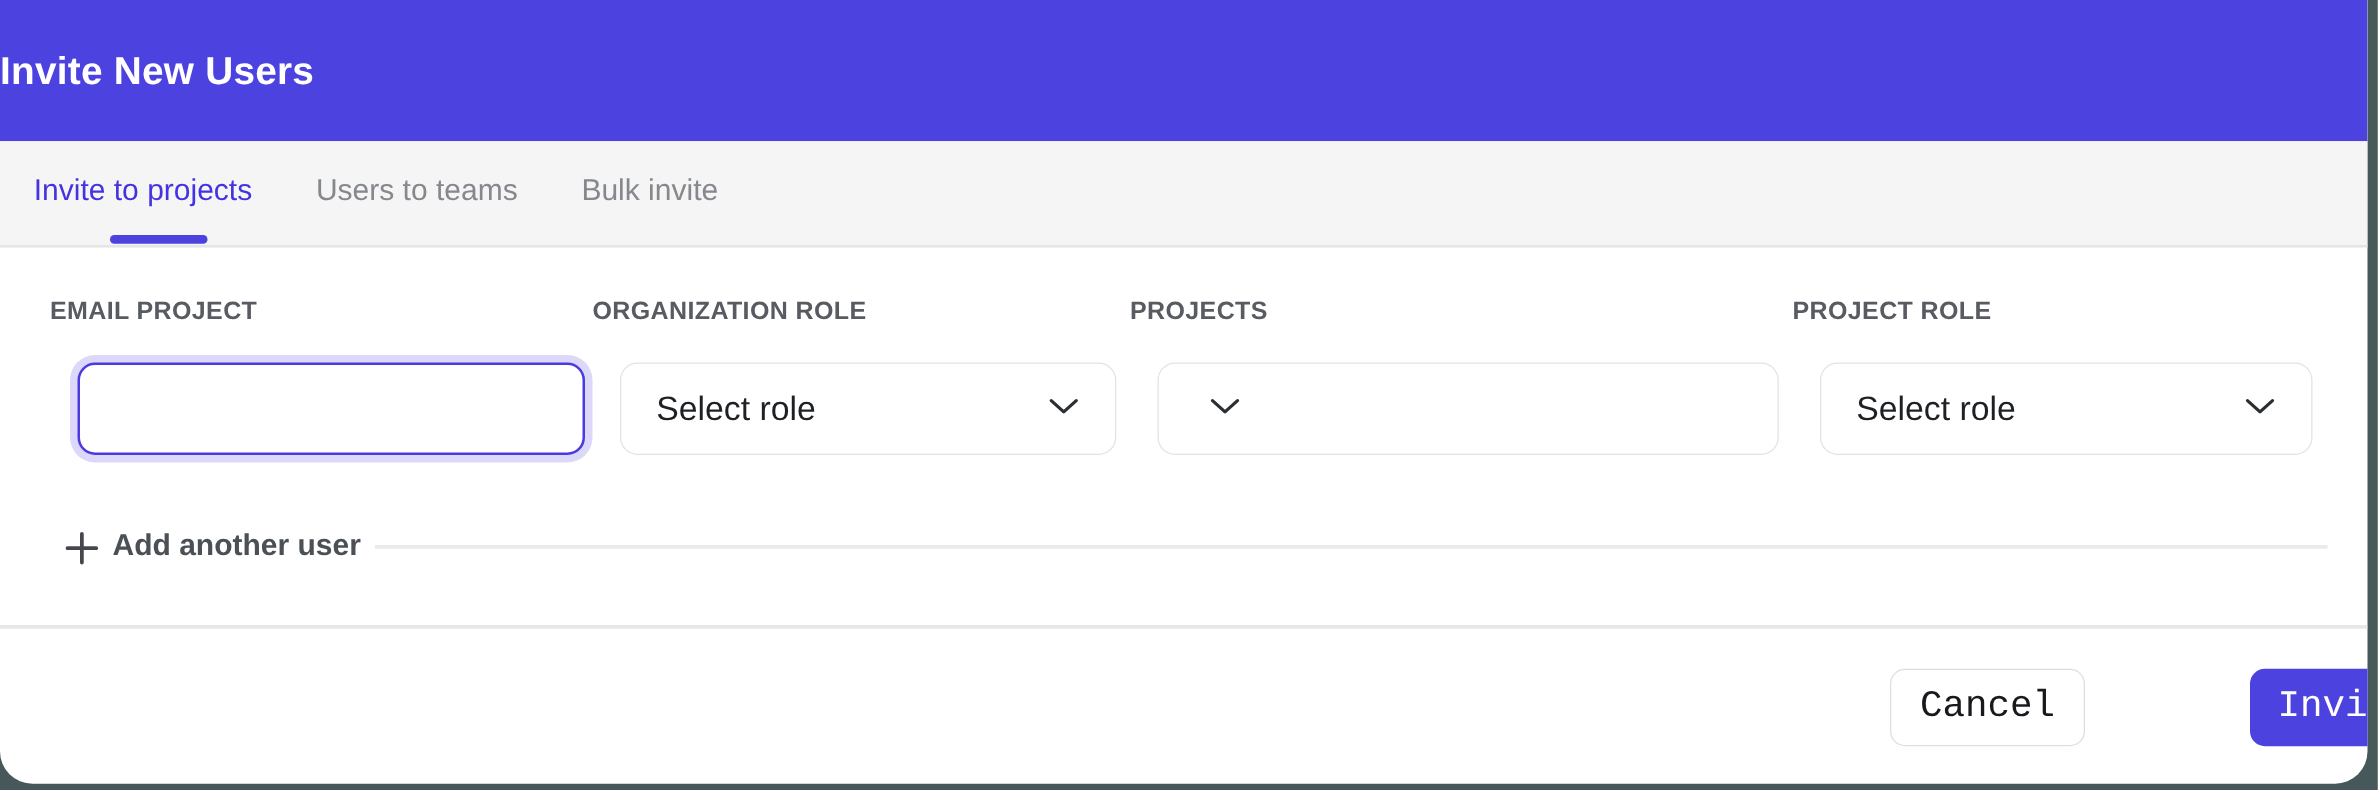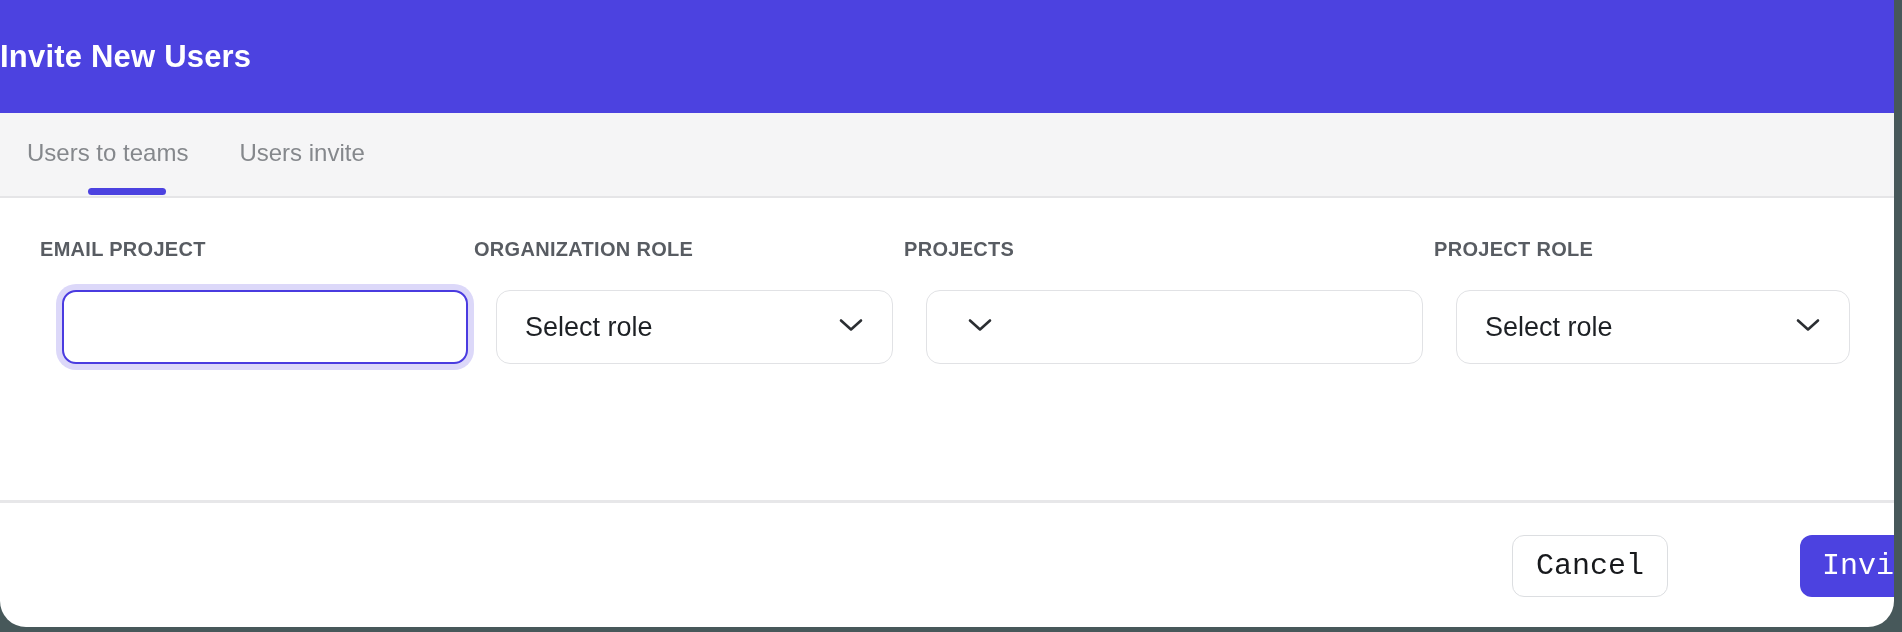--- a/index.html
+++ b/index.html
@@ -158,22 +158,23 @@
 <body>
 
 <div class="backdrop">
   <div class="modal">
 
     <header class="modal-header">
       <h1 class="modal-title">Invite New Users</h1>
     </header>
 
     <nav class="tabbar">
+      <div class="tab active">Invite to projects</div>
       <div class="tab">Users to teams</div>
-      <div class="tab">Users invite</div>
+      <div class="tab">Bulk invite</div>
       <div class="tab-underline"></div>
     </nav>
 
     <div class="field f-email">
       <label class="field-label">EMAIL PROJECT</label>
       <input class="control email-input" type="text" value="" style="">
     </div>
 
     <div class="field f-org-role">
       <label class="field-label">ORGANIZATION ROLE</label>
@@ -203,20 +204,29 @@
       <div class="control select c-project-role">
         <span class="select-value">Select role</span>
         <span class="chevron">
           <svg width="26" height="16" viewBox="0 0 26 16" fill="none">
             <path d="M3 3.5 L13 12.5 L23 3.5" stroke="#2b2e32" stroke-width="2.6" stroke-linecap="round" stroke-linejoin="round"></path>
           </svg>
         </span>
       </div>
     </div>
 
+    <div class="add-row">
+      <span class="plus-icon">
+        <svg width="27" height="27" viewBox="0 0 27 27" fill="none">
+          <path d="M13.5 2 V25 M2 13.5 H25" stroke="#44484d" stroke-width="3" stroke-linecap="round"></path>
+        </svg>
+      </span>
+      <span class="add-label">Add another user</span>
+      <div class="add-divider"></div>
+    </div>
 
     <div class="footer-divider"></div>
 
     <footer>
       <button class="btn btn-cancel">Cancel</button>
       <button class="btn btn-invite">Invite</button>
     </footer>
 
   </div>
 </div>

